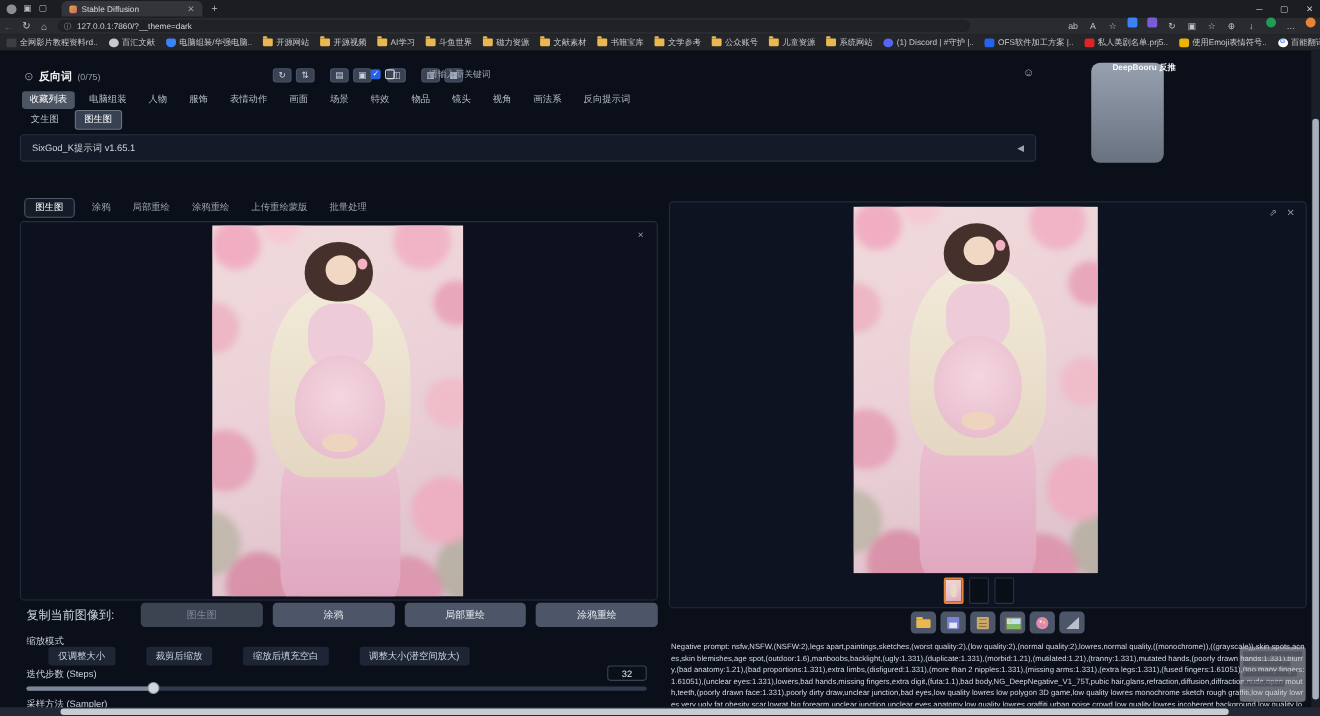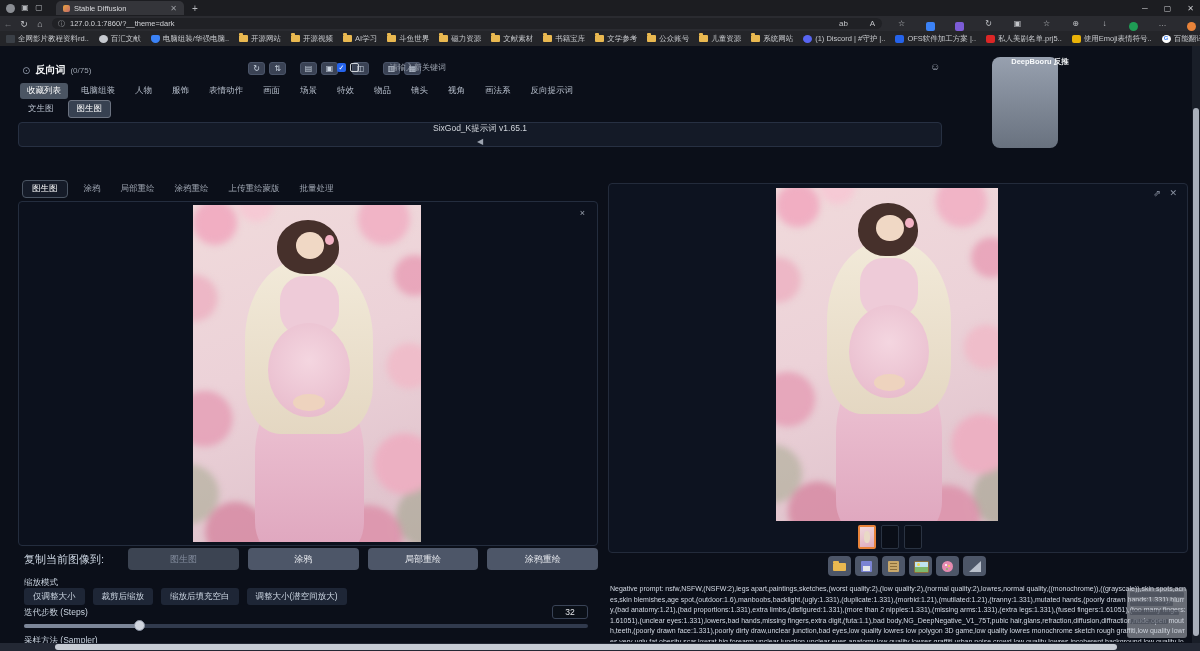--- a/index.html
+++ b/index.html
@@ -17,21 +17,21 @@
   .btab-close { color:#9a9ca1; font-size:8px; }
   .newtab { color:#b7b9bd; font-size:10px; margin-left:8px; }
   .wincontrols { position:absolute; right:6px; top:0; height:16px; display:flex; gap:16px; align-items:center; color:#c9cacd; font-size:8px; }
 
   .toolbar { position:absolute; left:0; top:16px; width:1200px; height:15px; background:#2a2b30; display:flex; align-items:center; }
   .nav-ico { color:#c3c5c9; font-size:9px; width:16px; text-align:center; }
   .nav-ico.dim { color:#6d6f74; }
   .urlpill { height:11px; width:830px; margin-left:4px; background:#202125; border-radius:6px; display:flex; align-items:center; padding:0 6px; gap:5px; }
   .urlpill .info { color:#9a9ca1; font-size:7px; }
   .url-text { color:#d2d3d7; font-size:7.5px; white-space:nowrap; }
-  .tb-right { position:absolute; right:4px; top:0; height:15px; display:flex; align-items:flex-end; gap:20px; }
+  .tb-right { position:absolute; right:4px; top:0; height:15px; display:flex; align-items:flex-start; gap:9px; }
   .tb-ico { color:#c3c5c9; font-size:8px; min-width:9px; text-align:center; line-height:15px; }
   .chip { width:9px; height:9px; border-radius:2px; }
   .chip.blue{background:#3b82f6;} .chip.purple{background:#7c5cd6;} .chip.green{background:#1f9d55; border-radius:50%;} .chip.orange{background:#e8833a; border-radius:50%;}
 
   .bookmarks { position:absolute; left:0; top:31px; width:1200px; height:15px; background:#242529; display:flex; align-items:center; padding:0 6px; gap:10px; overflow:hidden; }
   .bm { display:flex; align-items:center; gap:3px; flex:none; }
   .bm-label { color:#c7c9cd; font-size:7.5px; white-space:nowrap; }
   .bmi { width:9px; height:7px; flex:none; position:relative; }
   .ic-folder { background:#e9b850; border-radius:1px; }
   .ic-folder::before { content:""; position:absolute; left:0; top:-2px; width:4px; height:2px; background:#e9b850; border-radius:1px 1px 0 0; }
@@ -63,21 +63,21 @@
   .kw-input::placeholder { color:#9ca3af; }
   .emoji-btn { position:absolute; left:930px; top:15px; color:#9ca3af; font-size:10px; }
 
   .cat-tabs { position:absolute; left:20px; top:37px; display:flex; gap:6px; align-items:center; }
   .cat-tab { font-size:8.5px; color:#b7bfcc; padding:2px 7px; border-radius:3px; white-space:nowrap; }
   .cat-tab.active { background:#4b5563; color:#fff; }
   .mode-tabs { position:absolute; left:20px; top:54px; display:flex; gap:6px; align-items:center; }
   .mode-tab { font-size:8.5px; color:#b7bfcc; padding:2px 8px; border-radius:3px; }
   .mode-tab.active { background:#374151; border:1px solid #6b7280; color:#fff; }
 
-  .sixgod { position:absolute; left:18px; top:76px; width:924px; height:25px; background:#141a27; border:1px solid #273042; border-radius:4px; display:flex; align-items:center; padding:0 10px;flex-direction:column; }
+  .sixgod { position:absolute; left:18px; top:76px; width:924px; height:25px; background:#141a27; border:1px solid #273042; border-radius:4px; display:flex; align-items:center; padding:0 10px; }
   .sixgod-label { font-size:8.5px; color:#d1d5db; flex:1; }
   .sixgod-arrow { color:#9ca3af; font-size:8px; }
 
   .deepbooru { position:absolute; left:992px; top:11px; width:66px; height:91px; border-radius:8px; background:linear-gradient(180deg,#97a0af,#69727f); display:flex; justify-content:center;padding-left:30px; }
   .deepbooru span { font-size:7.5px; color:#f8fafc; font-weight:bold; white-space:nowrap; }
 
   .main-tabs { position:absolute; left:20px; top:109px; display:flex; gap:16px; align-items:center; }
   .main-tab { font-size:9px; color:#9ca3af; padding:3px 4px; }
   .main-tab.active { border:1px solid #4b5563; background:#151b28; border-radius:4px; color:#fff; padding:3px 10px; }
   .sub-tabs { position:absolute; left:22px; top:134px; display:flex; gap:12px; align-items:center; }
@@ -115,21 +115,21 @@
   .p-flower { position:absolute; left:58%; top:9%; width:4%; height:3%; background:#f3b2c4; border-radius:50%; }
 
   .copy-row { position:absolute; left:24px; top:502px; width:574px; display:flex; align-items:center; }
   .copy-label { font-size:11px; color:#cbd5e1; width:104px; }
   .copy-btns { display:flex; gap:9px; flex:1; }
   .copy-btn { flex:1; height:22px; background:#4d5668; border-radius:4px; color:#e8eaef; font-size:9px; display:flex; align-items:center; justify-content:center; }
   .copy-btn.disabled { background:#3c4452; color:#828b9c; }
 
   .resize-label { position:absolute; left:24px; top:531px; font-size:8.5px; color:#cbd5e1; }
   .radio-row { position:absolute; left:24px; top:542px; display:flex; gap:8px; }
-  .radio-opt { height:17px; display:flex; align-items:center; gap:5px; background:#1e2636; border-radius:3px; padding:0 9px; font-size:8.5px; color:#cbd5e1; }
+  .radio-opt { height:17px; display:flex; align-items:center; gap:5px; background:#1e2636; border-radius:3px; padding:0 9px; font-size:8.5px; color:#cbd5e1;margin-left:20px; }
 
   .steps-label { position:absolute; left:24px; top:561px; font-size:8.5px; color:#cbd5e1; }
   .steps-value { position:absolute; left:552px; top:559px; width:36px; height:14px; background:#0b1018; border:1px solid #394356; border-radius:3px; color:#e5e7eb; font-size:8.5px; display:flex; align-items:center; justify-content:center; }
   .slider-track { position:absolute; left:24px; top:578px; width:564px; height:4px; background:#313a4d; border-radius:2px; }
   .slider-fill { position:absolute; left:0; top:0; height:4px; width:116px; background:#7c8698; border-radius:2px; }
   .slider-handle { position:absolute; left:110px; top:-4px; width:11px; height:11px; border-radius:50%; background:#d0d5de; border:1px solid #8b93a3; }
   .sampler-label { position:absolute; left:24px; top:589px; font-size:8.5px; color:#cbd5e1; }
 
   .gallery { position:absolute; left:608px; top:137px; width:580px; height:370px; background:#0d1320; border:1px solid #232b3b; border-radius:4px; }
   .g-fullscreen { position:absolute; right:26px; top:4px; color:#8b93a3; font-size:9px; }

